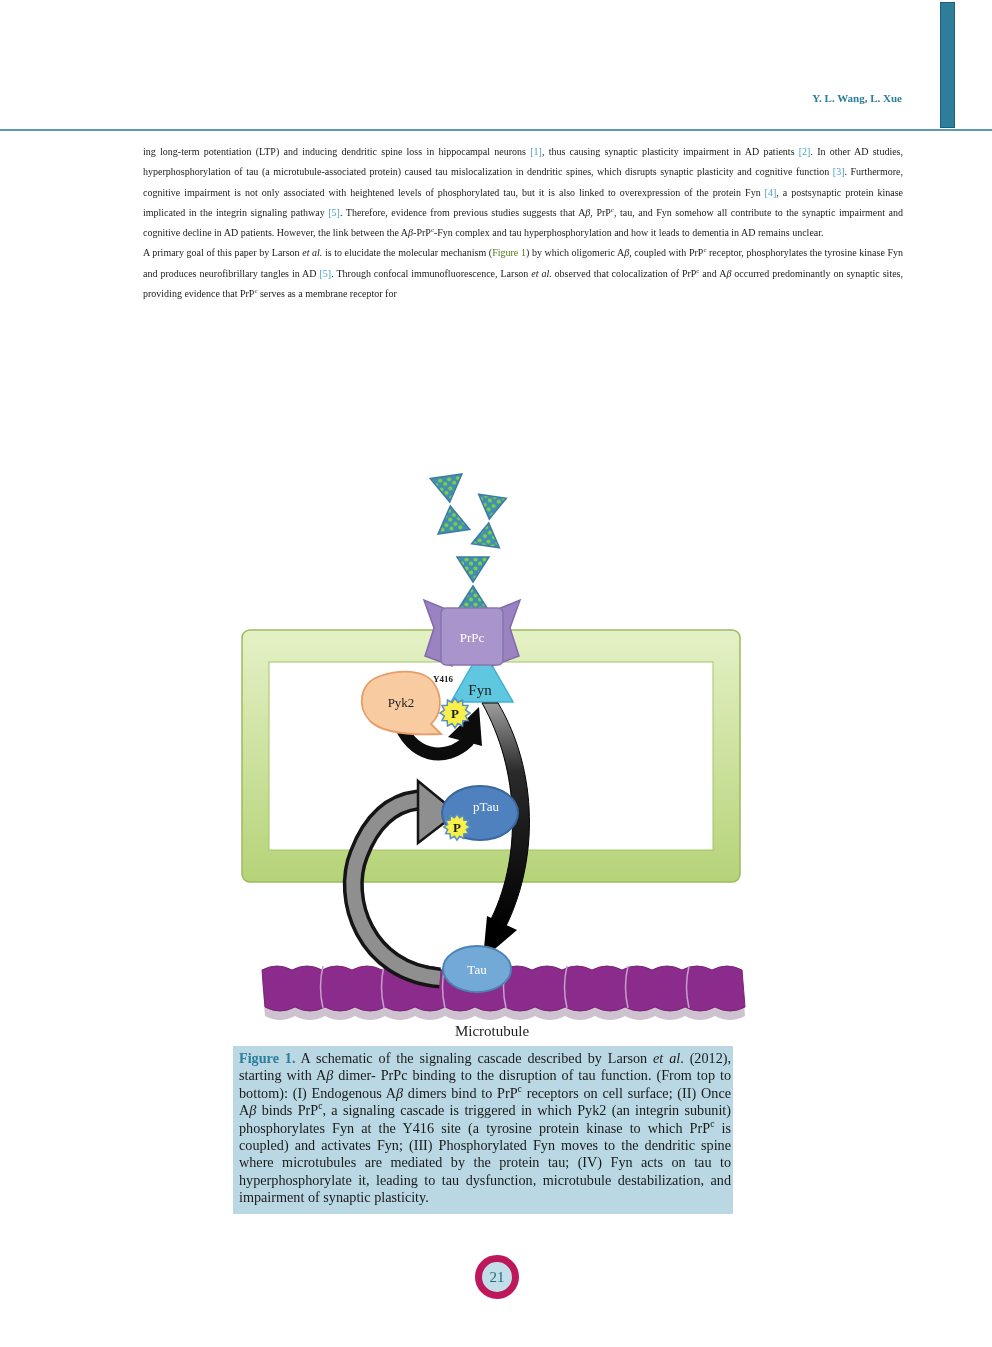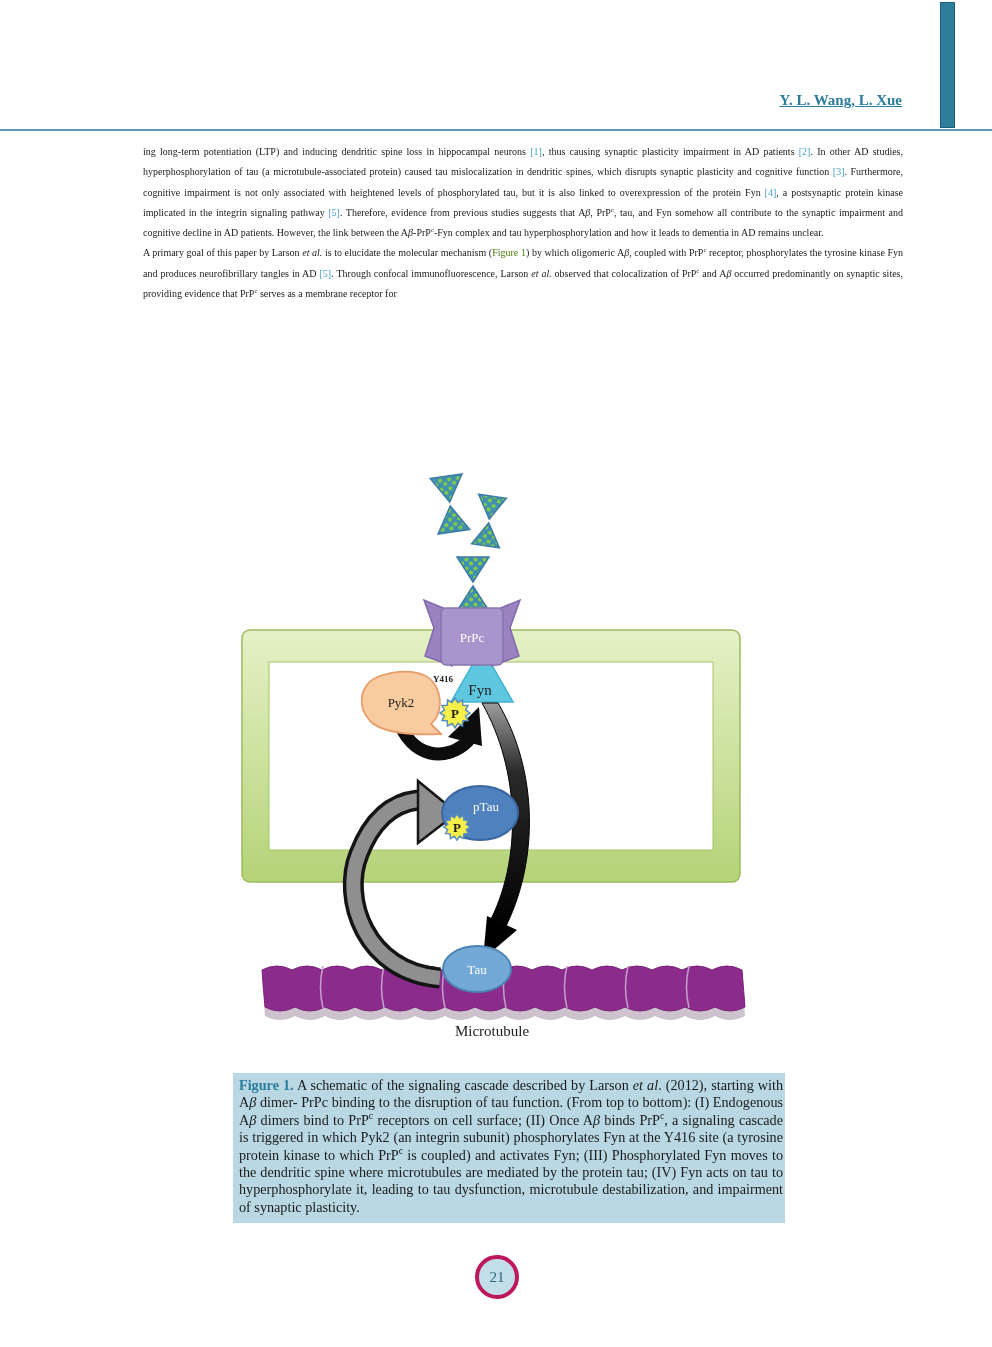--- a/index.html
+++ b/index.html
@@ -2,21 +2,21 @@
 <html><head>
 <meta charset="utf-8">
 <style>
   html,body{margin:0;padding:0;background:#e9e9e9;}
   .page{position:relative;width:992px;height:1347px;background:#ffffff;margin:0 auto;
         font-family:"Liberation Serif",serif;color:#1a1a1a;overflow:hidden;}
 
   
   .accent-bar{position:absolute;left:940px;top:2px;width:15px;height:126px;
               background:#2e7e9b;border:1px solid #1c5f79;box-sizing:border-box;}
-  .authors{position:absolute;top:92px;right:90px;font-size:15px;font-weight:600;color:#2b7d9c;text-decoration:underline;}
+  .authors{position:absolute;top:92px;right:90px;font-size:11px;font-weight:600;color:#2b7d9c;}
   .head-rule{position:absolute;top:129px;left:0;width:992px;height:2px;background:#5b9ab0;}
 
   
   .body-text{position:absolute;left:143px;top:142px;width:760px;}
   .bodyp{margin:0;font-size:10px;line-height:20.3px;text-align:justify;}
   h2.section{margin:17px 0 11px 0;font-size:19.5px;line-height:23px;color:#2b7d9c;font-weight:bold;}
   .ref{color:#4aa2c5;}
   .figref{color:#4d7c0f;font-weight:normal;}
   .it{font-style:italic;}
   .sup{vertical-align:super;font-size:0.68em;line-height:0;}
@@ -25,27 +25,27 @@
   
   .fig-svg{position:absolute;left:235px;top:470px;}
   .svgt{font-family:"Liberation Serif",serif;font-size:13px;fill:#1c1c1c;}
   .white{fill:#ffffff;}
   .small{font-size:9px;font-weight:bold;}
   .pb{font-size:13px;font-weight:bold;}
   .mt{font-size:15px;}
   .fynt{font-size:15px;}
 
   
-  .caption{position:absolute;left:233px;top:1046px;width:552px;box-sizing:border-box;
+  .caption{position:absolute;left:233px;top:1046px;width:500px;box-sizing:border-box;
            background:#b9d8e3;padding:4px 2px 7px 6px;font-size:14.2px;line-height:17.4px;
-           text-align:justify;margin-top:27px;}
+           text-align:justify;}
 
   
   .page-badge{position:absolute;left:475px;top:1255px;width:44px;height:44px;box-sizing:border-box;
-              border-radius:50%;background:#c2dfe9;border:4px solid #be185d;
+              border-radius:50%;background:#c2dfe9;border:7px solid #be185d;
               display:flex;align-items:center;justify-content:center;
               color:#28687e;font-size:15px;}
 </style>
 </head>
 <body>
 
 <div class="page">
 
   <div class="accent-bar"></div>
   <div class="authors">Y. L. Wang, L. Xue</div>

